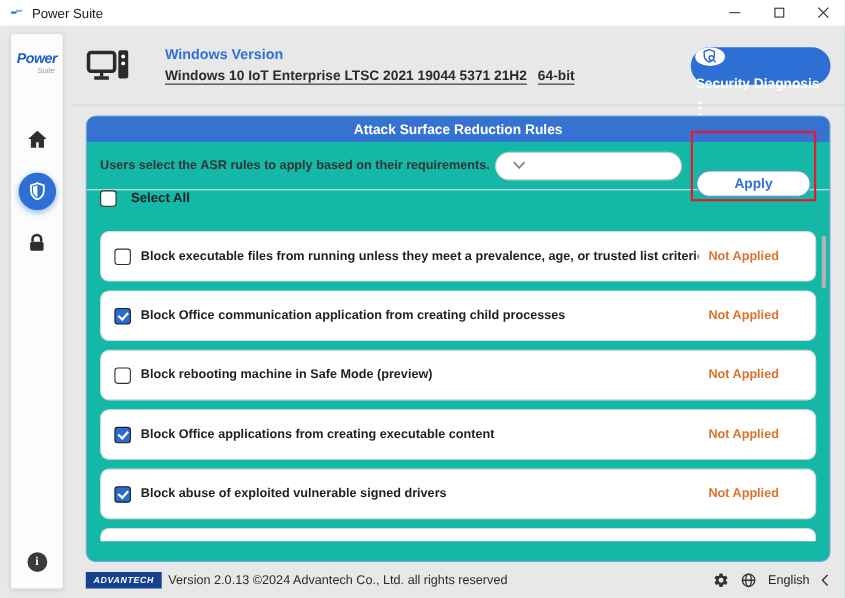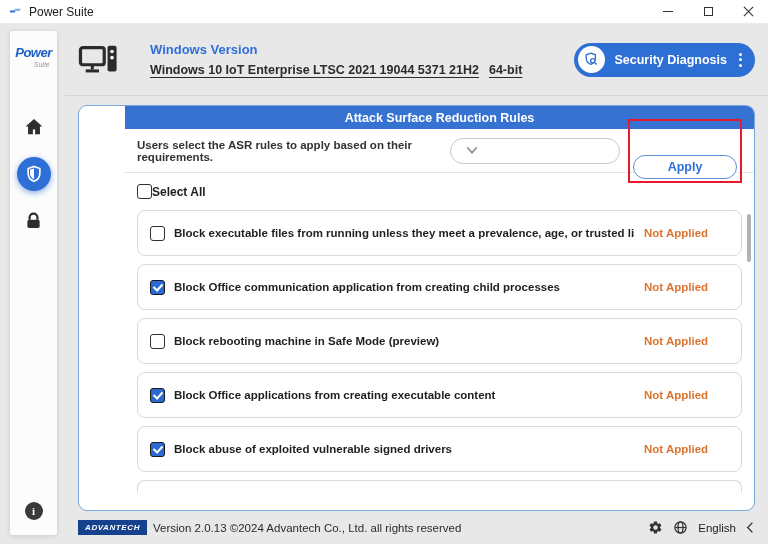--- a/index.html
+++ b/index.html
@@ -35,43 +35,43 @@
   
   .main { position:absolute; left:65px; top:24px; right:0; bottom:0; }
   .header-row { height:72px; display:flex; align-items:center; padding:0 13px;
     border-bottom:1px solid #d6d6d6;gap:20px; }
   .winver-block { margin-left:10px; }
   .winver-label { color:#2f6fd8; font-weight:700; font-size:13px; display:block; margin-bottom:3px; }
   .winver-line { font-size:12.5px; font-weight:700; color:#2b2b2b; }
   .u { text-decoration:underline; text-underline-offset:3px; text-decoration-thickness:1px; }
   .arch { margin-left:10px; }
   .sec-btn { margin-left:auto; height:34px; border-radius:17px; background:var(--accent-blue,#2e6fd6);
-    display:flex; align-items:center; padding:0 10px 0 4px; gap:9px; cursor:pointer; }
+    display:flex; align-items:flex-start; padding:0 10px 0 4px; gap:9px; cursor:pointer;flex-direction:column; }
   .sec-btn-circle { width:27px; height:27px; border-radius:50%; background:#fff;
     display:flex; align-items:center; justify-content:center; }
   .sec-btn-label { color:#fff; font-weight:700; font-size:12.5px; }
   .vdots { display:flex; flex-direction:column; gap:2.5px; padding:0 3px; }
   .vdots i { width:3px; height:3px; border-radius:50%; background:#fff; }
 
   
   .panel { position:absolute; top:81px; left:13px; right:13px; height:406px;
-    background:#ffffff; border:1.5px solid #79a3dc; border-radius:9px; overflow:hidden;padding-left:46px; }
+    background:#14b8a6; border:1.5px solid #79a3dc; border-radius:9px; overflow:hidden; }
   .panel-header { height:23px; background:var(--panel-header-blue,#3672d2); color:#fff;
     font-weight:700; font-size:12.5px; display:flex; align-items:center; justify-content:center; }
   .control-row { height:44px; display:flex; align-items:center; padding:0 12px;
     border-bottom:1px solid #e3e3e3; }
   .control-desc { font-size:11.5px; font-weight:700; color:#333; flex:1; }
   .dropdown { width:170px; height:26px; border:1px solid #c9c9c9; border-radius:13px;
     display:flex; align-items:center; padding:0 10px 0 14px; gap:6px; background:#fff; cursor:pointer; }
   .dropdown-value { font-size:12px; font-weight:700; color:#333; flex:1; }
   .apply-highlight { margin-left:8px; border:2.5px solid var(--highlight-red,#e8192c); padding:2px 3px; }
   .apply-btn { width:104px; height:24px; border:1px solid #5b8fd6; border-radius:12px; background:#fff;
     color:#2f6fd8; font-weight:700; font-size:12.5px; display:flex; align-items:center; justify-content:center; cursor:pointer;margin-top:32px; }
   .list-area { padding:0 12px; }
-  .select-all-row { height:37px; display:flex; align-items:center; gap:0; }
+  .select-all-row { height:37px; display:flex; gap:13px; }
   .select-all-label { font-size:12px; font-weight:700; color:#1f1f1f; }
   .checkbox { width:15px; height:15px; border:1.6px solid #2f2f2f; border-radius:3px; background:#fff;
     flex:0 0 auto; position:relative; cursor:pointer; }
   .checkbox.checked { background:#2a6bd2; border-color:#17191c; }
   .checkbox.checked::after { content:""; position:absolute; left:4px; top:1px; width:4px; height:7px;
     border-right:2px solid #fff; border-bottom:2px solid #fff; transform:rotate(42deg); }
   .rule-card { height:46px; border:1px solid #d9d9d9; border-radius:8px; background:#fff;
     display:flex; align-items:center; gap:9px; padding:0 12px; margin-bottom:8px; }
   .rule-label { flex:1; font-size:11.5px; font-weight:700; color:#1f1f1f;
     white-space:nowrap; overflow:hidden; }

